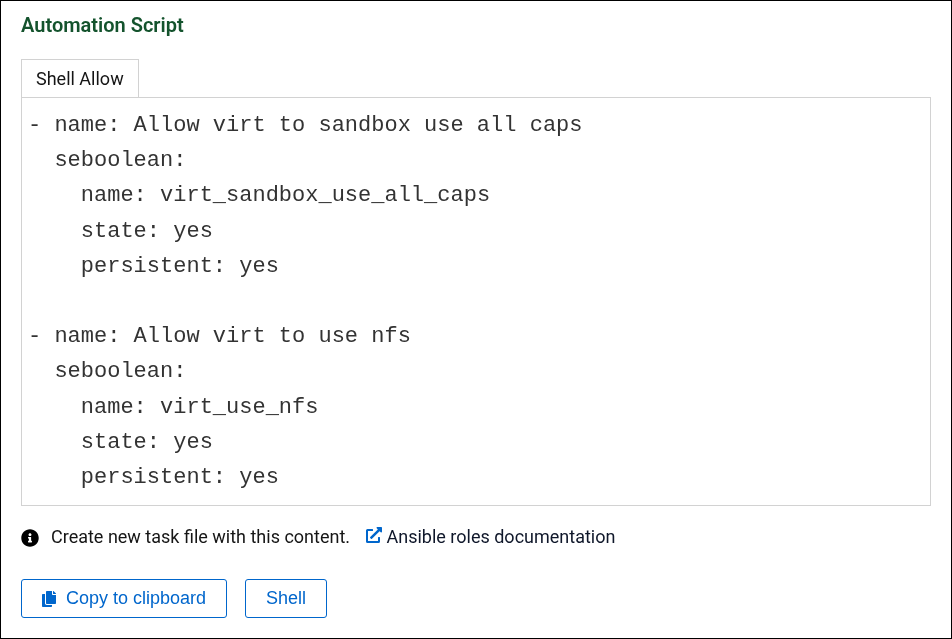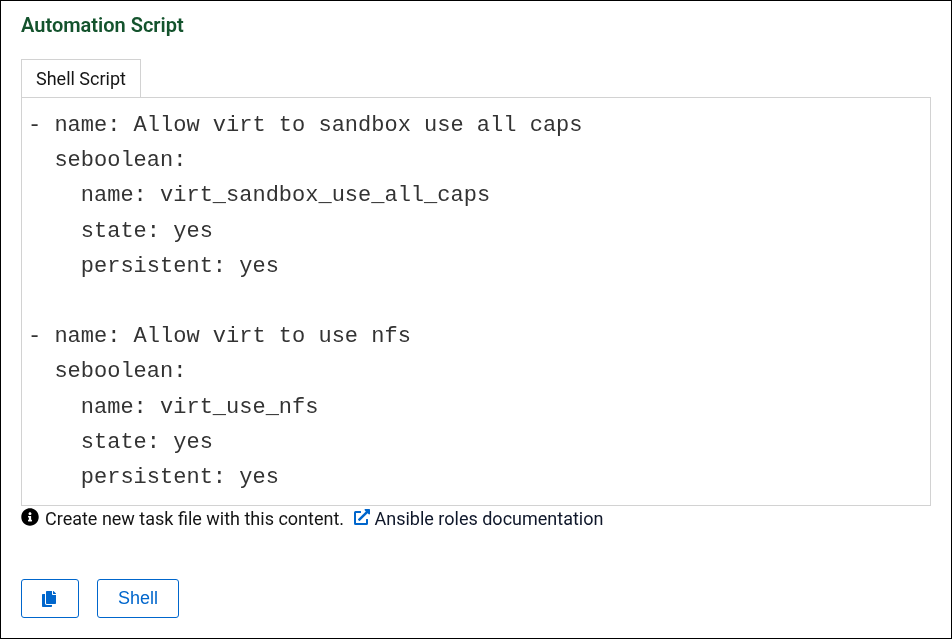--- a/index.html
+++ b/index.html
@@ -51,26 +51,26 @@
       padding: 10px 6px;
       font-family: "SFMono-Regular", Consolas, "Liberation Mono", Menlo, monospace;
       font-size: 22px;
       line-height: 1.6;
       white-space: pre-wrap;
       color: #333;
       background: #fff;
       flex-grow: 0;
     }
     .hint-row {
-      margin-top: 2px;
+      margin-top: 20px;
       font-size: 18px;
       color: #151515;
       display: flex;
-      align-items: flex-start;
-      gap: 6px;
+      align-items: flex-end;
+      gap: 12px;
     }
     .hint-row a {
       color: #0f172a;
       text-decoration: none;
     }
     .info-icon {
       width: 18px;
       height: 18px;
       display: inline-flex;
       flex-shrink: 0;
@@ -105,21 +105,21 @@
       display: inline-flex;
     }
   </style>
 </head>
 <body>
 
 <div class="modal">
   <h1 class="modal-title">Automation Script</h1>
 
   <div class="tabs">
-    <div class="tab">Shell Script</div>
+    <div class="tab">Shell Allow</div>
   </div>
 
   <div class="code-block">- name: Allow virt to sandbox use all caps
   seboolean:
     name: virt_sandbox_use_all_caps
     state: yes
     persistent: yes
 
 - name: Allow virt to use nfs
   seboolean:
@@ -144,18 +144,19 @@
     </a>
   </div>
 
   <div class="footer-buttons">
     <button class="btn">
       <span class="copy-icon">
         <svg viewBox="0 0 448 512" fill="#0066cc">
             <path d="M320 448v40c0 13.3-10.7 24-24 24H24c-13.3 0-24-10.7-24-24V120c0-13.3 10.7-24 24-24h72v296c0 30.9 25.1 56 56 56h168zm0-344V0H152c-13.3 0-24 10.7-24 24v368c0 13.3 10.7 24 24 24h272c13.3 0 24-10.7 24-24V128H344c-13.2 0-24-10.8-24-24zm121-31L375 7A24 24 0 0 0 358.1 0H352v96h96v-6.1a24 24 0 0 0-7-16.9z"></path>
           </svg>
       </span>
+      <span>Copy to clipboard</span>
     </button>
     <button class="btn">
       <span>Shell</span>
     </button>
   </div>
 </div>
 
 </body></html>

